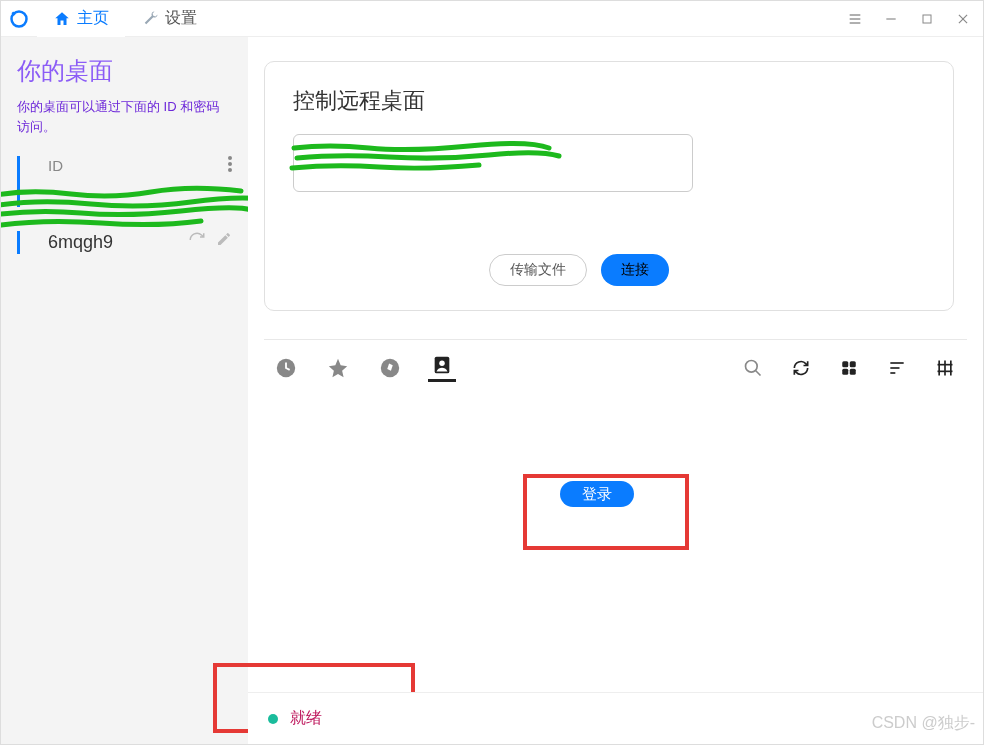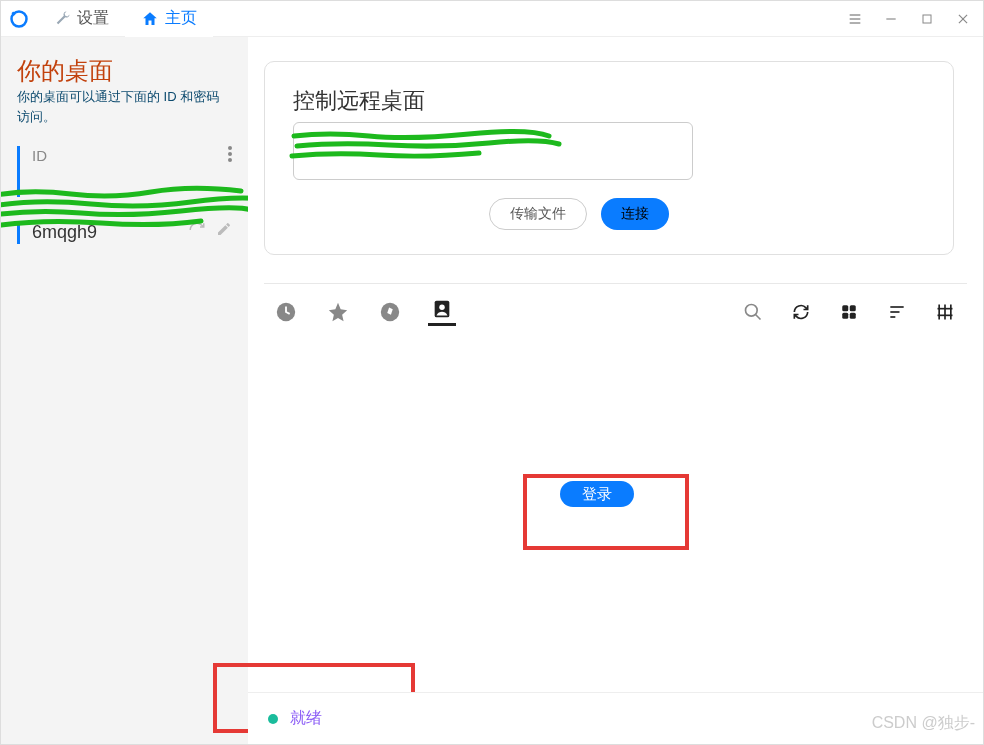--- a/index.html
+++ b/index.html
@@ -12,54 +12,54 @@
 .tab.active { background: #fff; color: #0a7cff; font-weight: 500; }
 .tab .icon { display: flex; align-items: center; }
 .win-controls { position: absolute; right: 6px; top: 0; display: flex; gap: 8px; align-items: center; height: 36px; }
 .win-btn { width: 28px; height: 28px; display: flex; align-items: center; justify-content: center; color: #888; cursor: pointer; font-size: 16px; }
 
 
 .content { display: flex; height: calc(100% - 36px); }
 .sidebar { width: 247px; background: #f4f4f4; padding: 18px 16px; position: relative; }
 .main { flex: 1; background: #fff; position: relative; padding: 24px 16px 0 16px; }
 
-.sidebar h2 { font-size: 24px; color: #c2410c; font-weight: 500; }
-.sidebar .desc { font-size: 13px; color: #0c4a6e; line-height: 1.5; margin-bottom: 20px; }
-
-.field-block { border-left: 3px solid #0a7cff; padding-left: 12px; margin-bottom: 24px; position: relative; }
+.sidebar h2 { font-size: 24px; color: #8b5cf6; font-weight: 500; margin-bottom: 10px; }
+.sidebar .desc { font-size: 13px; color: #6d28d9; line-height: 1.5; margin-bottom: 20px; }
+
+.field-block { border-left: 3px solid #0a7cff; padding-left: 28px; margin-bottom: 24px; position: relative; }
 .field-label { font-size: 15px; color: #888; margin-bottom: 8px; display: flex; align-items: center; justify-content: space-between; }
 .field-value { font-size: 18px; color: #333; display: flex; align-items: center; }
 .field-icons { display: flex; gap: 10px; color: #bbb; margin-left: auto; }
 .field-icons span { cursor: pointer; }
 .dots-icon { color: #888; cursor: pointer; }
 
 
 .control-card { border: 1px solid #e0e0e0; border-radius: 10px; padding: 24px 28px; max-width: 690px; margin-bottom: 28px; }
-.control-card h3 { font-size: 22px; color: #333; font-weight: 400; margin-bottom: 6px; }
+.control-card h3 { font-size: 22px; color: #333; font-weight: 400; margin-bottom: 18px; }
 .id-input { width: 400px; height: 58px; border: 1px solid #ccc; border-radius: 6px; padding: 0 14px; font-size: 16px; outline: none; margin-bottom: 18px; position: relative; }
-.btn-row { display: flex; gap: 14px; justify-content: flex-end; padding-right: 256px; }
+.btn-row { display: flex; gap: 14px; justify-content: flex-end; padding-right: 256px; margin-top: 44px; }
 .btn { height: 32px; padding: 0 20px; border-radius: 16px; font-size: 14px; cursor: pointer; display: flex; align-items: center; justify-content: center; }
 .btn-outline { background: #fff; border: 1px solid #ccc; color: #555; }
 .btn-primary { background: #0a7cff; color: #000000; border: none; }
 
 .divider { border-top: 1px solid #e8e8e8; margin: 0 0 14px 0; }
 
 .toolbar { display: flex; align-items: center; gap: 24px; padding: 0 8px; }
 .toolbar-left { display: flex; gap: 24px; align-items: center; }
 .toolbar-right { margin-left: auto; display: flex; gap: 20px; align-items: center; }
 .tb-icon { color: #888; cursor: pointer; display: flex; align-items: center; justify-content: center; width: 28px; height: 28px; }
 .tb-icon.dark { color: #222; }
 .tb-icon.active { border-bottom: 3px solid #222; padding-bottom: 4px; }
 
 .login-wrap { position: absolute; left: 312px; top: 444px; }
 .login-btn { background: #0a7cff; color: #fff; border: none; border-radius: 18px; height: 26px; padding: 0 22px; font-size: 15px; cursor: pointer; }
 
 .status-bar { position: absolute; bottom: 0; left: 0; right: 0; height: 52px; display: flex; align-items: center; padding-left: 20px; gap: 12px; border-top: 1px solid #eee; background: #fff; }
 .status-dot { width: 10px; height: 10px; border-radius: 50%; background: #1abc9c; }
-.status-text { font-size: 16px; color: #8b5cf6; }
+.status-text { font-size: 16px; color: #be185d; }
 
 .watermark { position: absolute; right: 8px; bottom: 10px; font-size: 16px; color: #ccc; }
 
 
 .anno { position: absolute; border: 4px solid #e53935; pointer-events: none; }
 .anno1 { left: 275px; top: 437px; width: 166px; height: 76px; }
 .anno2 { left: -35px; top: 626px; width: 202px; height: 70px; }
 
 
 .scribble { position: absolute; }
@@ -70,35 +70,35 @@
 </head>
 <body>
 
 <div class="titlebar">
   <div class="logo-box">
     <svg width="20" height="20" viewBox="0 0 24 24">
         <circle cx="12" cy="12" r="9" fill="none" stroke="#0a7cff" stroke-width="3"></circle>
         <path d="M4 4 L7 7" stroke="#0a7cff" stroke-width="3"></path>
       </svg>
   </div>
+  <div class="tab active">
+    <span class="icon">
+      <svg width="18" height="18" viewBox="0 0 24 24" fill="#0a7cff">
+          <path d="M12 3l9 8h-3v9h-4v-6h-4v6H6v-9H3z"></path>
+        </svg>
+    </span>
+    <span>主页</span>
+  </div>
   <div class="tab">
     <span class="icon">
       <svg width="18" height="18" viewBox="0 0 24 24" fill="#9aa8b5">
           <path d="M22 6a4 4 0 01-5.6 3.7L7 19l-2-2 9.3-9.4A4 4 0 0118 2l-2.6 2.6 1 3 3 1L22 6z"></path>
         </svg>
     </span>
     <span>设置</span>
-  </div>
-  <div class="tab active">
-    <span class="icon">
-      <svg width="18" height="18" viewBox="0 0 24 24" fill="#0a7cff">
-          <path d="M12 3l9 8h-3v9h-4v-6h-4v6H6v-9H3z"></path>
-        </svg>
-    </span>
-    <span>主页</span>
   </div>
   <div class="win-controls">
     <div class="win-btn">
       <svg width="16" height="16" viewBox="0 0 24 24" stroke="#888" stroke-width="2">
           <line x1="4" y1="6" x2="20" y2="6"></line>
           <line x1="4" y1="12" x2="20" y2="12"></line>
           <line x1="4" y1="18" x2="20" y2="18"></line>
         </svg>
     </div>
     <div class="win-btn">

